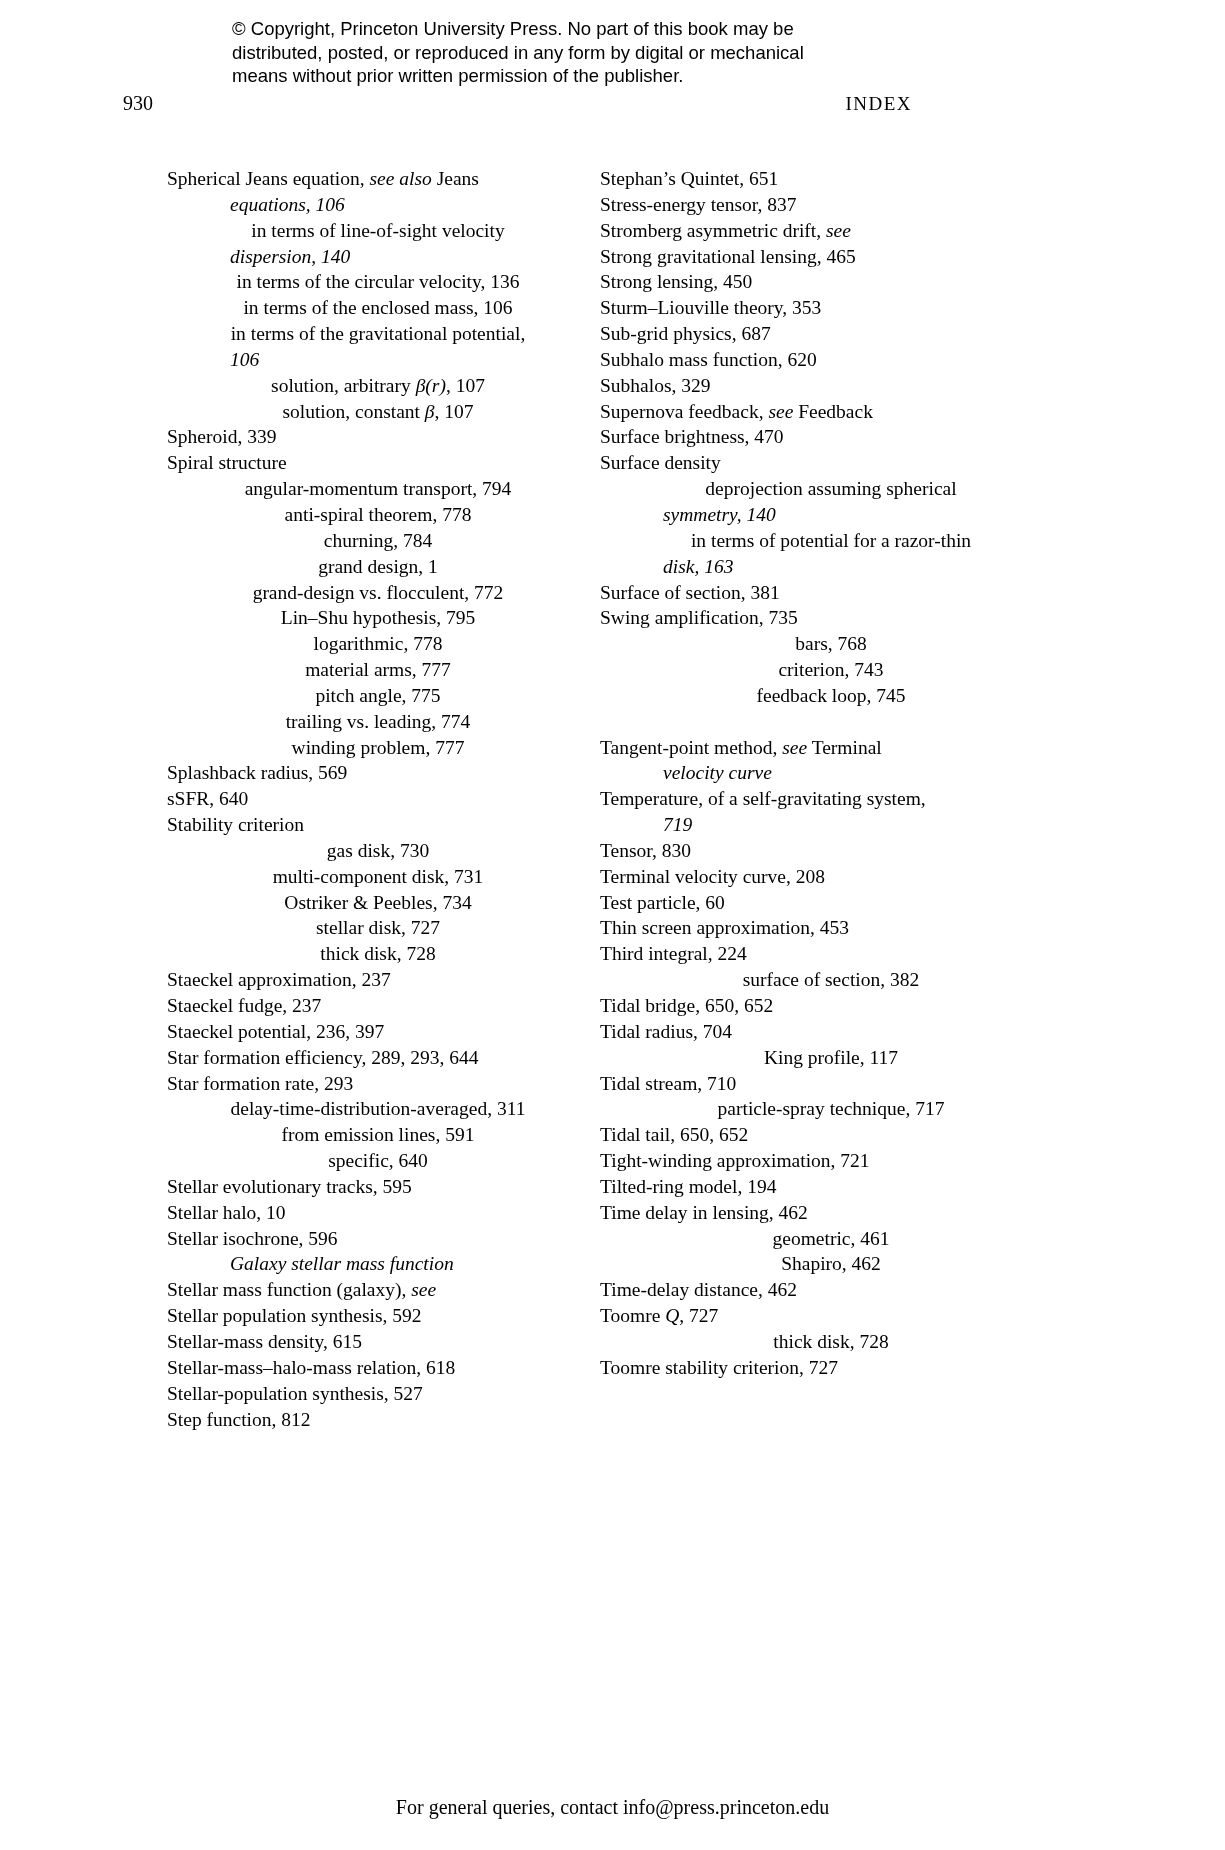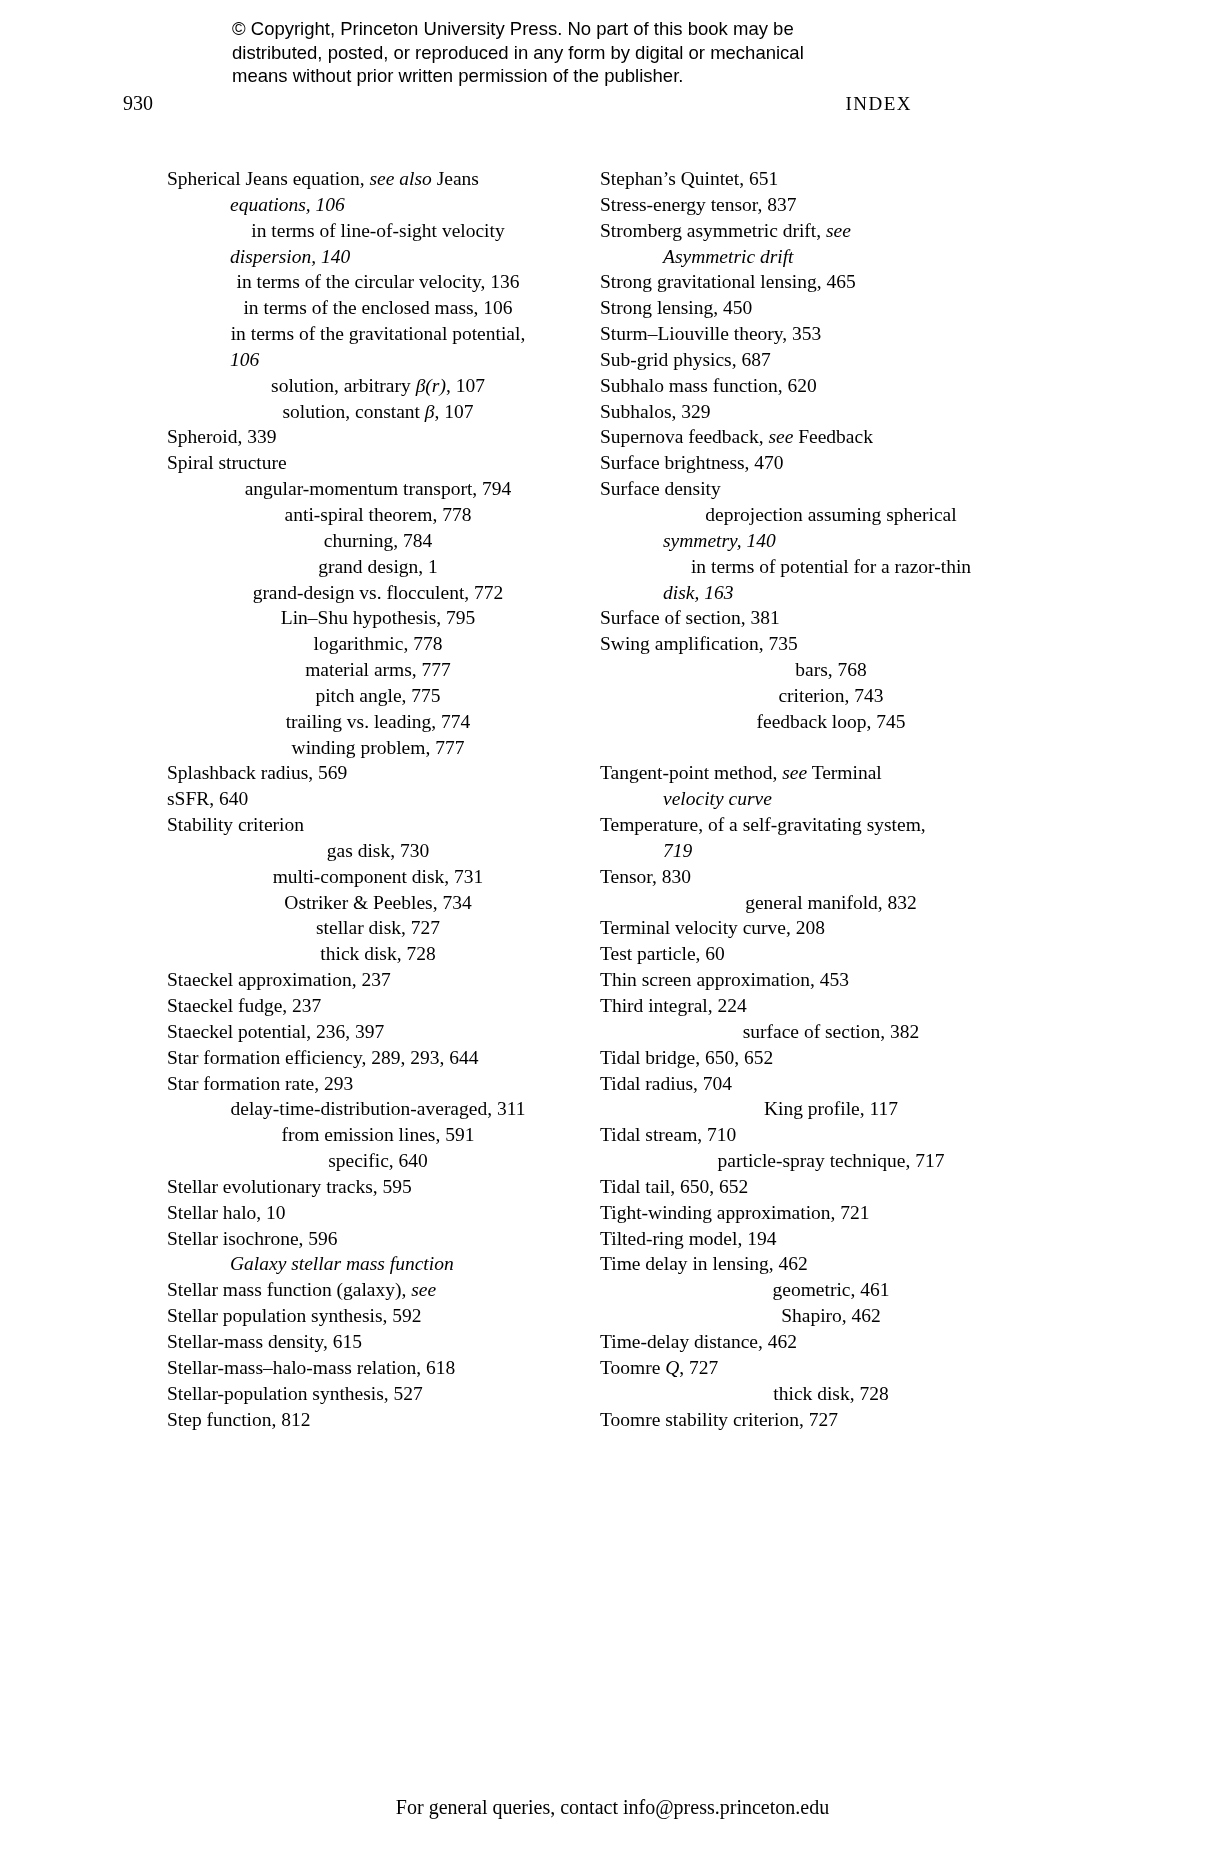--- a/index.html
+++ b/index.html
@@ -126,21 +126,20 @@
       <div class="line indent-0">Stellar population synthesis, 592</div>
       <div class="line indent-0">Stellar-mass density, 615</div>
       <div class="line indent-0">Stellar-mass–halo-mass relation, 618</div>
       <div class="line indent-0">Stellar-population synthesis, 527</div>
       <div class="line indent-0">Step function, 812</div>
     </div>
   <div class="col col-right">
       <div class="line indent-0">Stephan’s Quintet, 651</div>
       <div class="line indent-0">Stress-energy tensor, 837</div>
       <div class="line indent-0">Stromberg asymmetric drift, <i>see</i></div>
-      <div class="line indent-2">Asymmetric drift</div>
       <div class="line indent-0">Strong gravitational lensing, 465</div>
       <div class="line indent-0">Strong lensing, 450</div>
       <div class="line indent-0">Sturm–Liouville theory, 353</div>
       <div class="line indent-0">Sub-grid physics, 687</div>
       <div class="line indent-0">Subhalo mass function, 620</div>
       <div class="line indent-0">Subhalos, 329</div>
       <div class="line indent-0">Supernova feedback, <i>see</i> Feedback</div>
       <div class="line indent-0">Surface brightness, 470</div>
       <div class="line indent-0">Surface density</div>
       <div class="line indent-1">deprojection assuming spherical</div>
@@ -151,21 +150,20 @@
       <div class="line indent-0">Swing amplification, 735</div>
       <div class="line indent-1">bars, 768</div>
       <div class="line indent-1">criterion, 743</div>
       <div class="line indent-1">feedback loop, 745</div>
       <div class="line indent-0">&nbsp;</div>
       <div class="line indent-0">Tangent-point method, <i>see</i> Terminal</div>
       <div class="line indent-2">velocity curve</div>
       <div class="line indent-0">Temperature, of a self-gravitating system,</div>
       <div class="line indent-2">719</div>
       <div class="line indent-0">Tensor, 830</div>
-      <div class="line indent-1">general manifold, 832</div>
       <div class="line indent-0">Terminal velocity curve, 208</div>
       <div class="line indent-0">Test particle, 60</div>
       <div class="line indent-0">Thin screen approximation, 453</div>
       <div class="line indent-0">Third integral, 224</div>
       <div class="line indent-1">surface of section, 382</div>
       <div class="line indent-0">Tidal bridge, 650, 652</div>
       <div class="line indent-0">Tidal radius, 704</div>
       <div class="line indent-1">King profile, 117</div>
       <div class="line indent-0">Tidal stream, 710</div>
       <div class="line indent-1">particle-spray technique, 717</div>

